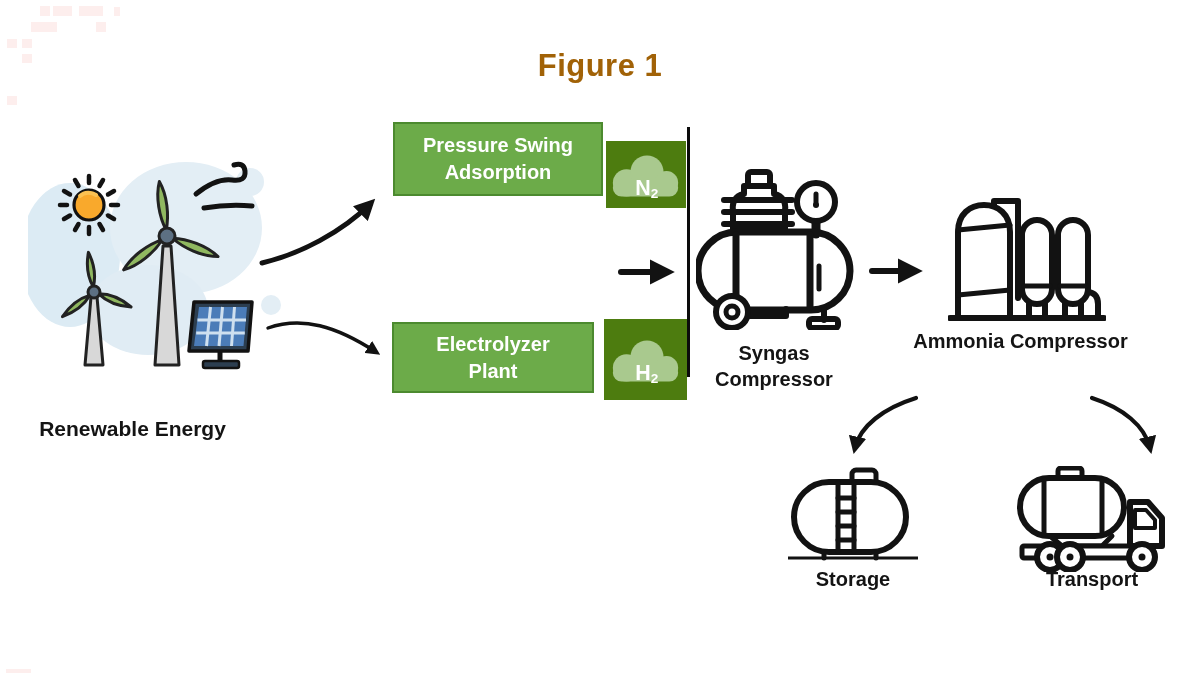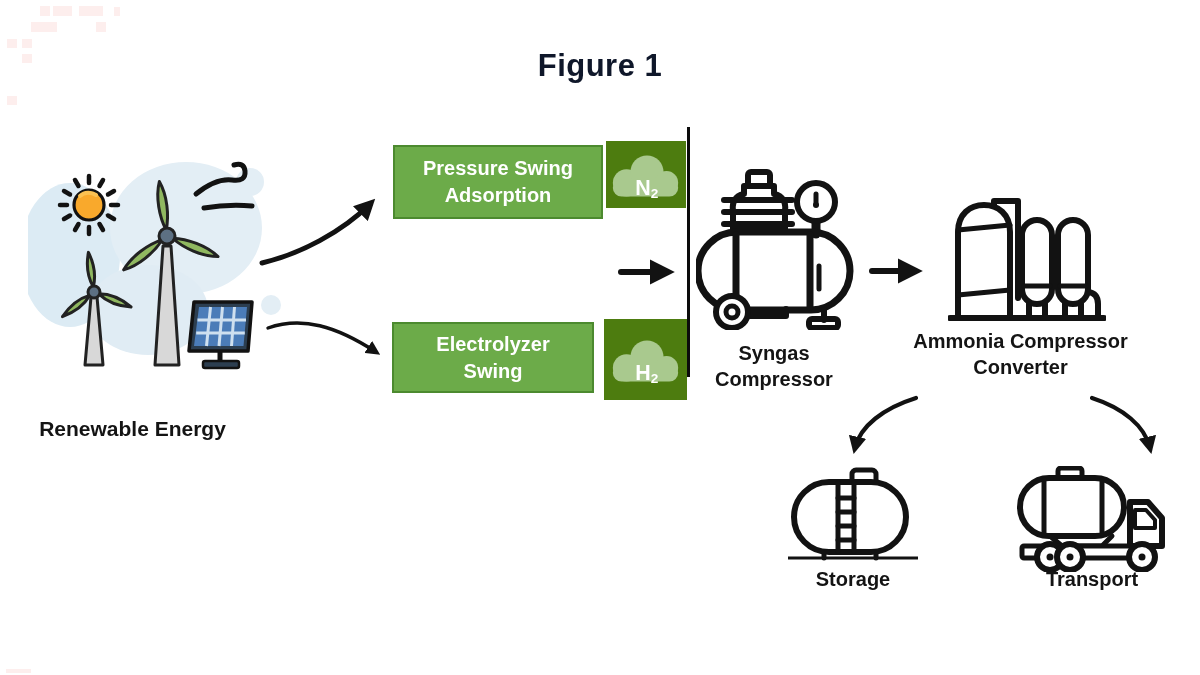--- a/index.html
+++ b/index.html
@@ -2,21 +2,21 @@
 <html><head>
 <meta charset="utf-8">
 <style>
   html,body{margin:0;padding:0;background:#fff;}
   #page{position:relative;width:1200px;height:675px;background:#ffffff;overflow:hidden;
         font-family:"Liberation Sans",sans-serif;color:#111;}
   .abs{position:absolute;}
   #figure-title{top:48px;left:0;width:1200px;text-align:center;
 
 
-    font-size:31px;font-weight:bold;letter-spacing:.5px;color:#0f172a;}
+    font-size:31px;font-weight:bold;letter-spacing:.5px;color:#a16207;}
   .green-box{background:#6cab49;border:2px solid #4c8a2f;box-sizing:border-box;
     display:flex;flex-direction:column;align-items:center;justify-content:center;
     color:#fff;font-size:20px;font-weight:bold;text-align:center;line-height:27px;}
   .node-label{font-size:20px;font-weight:bold;text-align:center;line-height:26px;color:#141414;}
   .cloud-wrap{background:#4d7c0f;display:flex;align-items:center;justify-content:center;}
   #divider{left:687px;top:127px;width:3px;height:250px;background:#0c0c0c;}
   .artifact{background:#fdeeed;}
   svg{display:block;}
   .icon-stroke{stroke:#121212;fill:none;}
 </style>
@@ -101,28 +101,28 @@
         <line x1="194.5" y1="157" x2="191" y2="196"></line>
         <line x1="206.5" y1="157" x2="203.5" y2="196"></line>
         <line x1="169.5" y1="170" x2="218" y2="170"></line>
         <line x1="168.2" y1="183" x2="216.8" y2="183"></line>
       </g>
     </g>
   </svg>
 
   <div class="abs node-label" style="left:20px;top:408px;width:225px;font-size:21px;margin-top:8px;">Renewable Energy</div>
 
-  <div class="abs green-box" style="left:393px;top:145px;width:210px;height:74px;">
+  <div class="abs green-box" style="left:393px;top:122px;width:210px;height:74px;">
     <span>Pressure Swing</span>
     <span>Adsorption</span>
   </div>
 
   <div class="abs green-box" style="left:392px;top:322px;width:202px;height:71px;">
     <span>Electrolyzer</span>
-    <span>Swing</span>
+    <span>Plant</span>
   </div>
 
   <div class="abs cloud-wrap" style="left:606px;top:141px;width:80px;height:67px;">
     <svg width="78" height="60" viewBox="0 0 80 60">
       <g fill="#a9c98e">
         <circle cx="20" cy="38" r="14"></circle>
           <circle cx="41" cy="27" r="17"></circle>
           <circle cx="61" cy="38" r="12"></circle>
         <rect x="6" y="34" width="67" height="18" rx="9"></rect>
       </g>
@@ -188,21 +188,20 @@
       <line x1="133" y1="104" x2="133" y2="120" stroke-width="6"></line>
       <rect x="74" y="22" width="30" height="84" rx="15" stroke-width="6" fill="#fff"></rect>
       <line x1="76" y1="88" x2="102" y2="88" stroke-width="5"></line>
       <rect x="110" y="22" width="30" height="84" rx="15" stroke-width="6" fill="#fff"></rect>
       <line x1="112" y1="88" x2="138" y2="88" stroke-width="5"></line>
       <line x1="2" y1="120" x2="156" y2="120" stroke-width="6"></line>
     </g>
   </svg>
   <div class="abs node-label" style="left:908px;top:328px;width:225px;">
     <span style="display:block">Ammonia Compressor</span>
-    <span style="display:block">Converter</span>
   </div>
 
   <svg class="abs" style="left:788px;top:466px;" width="130" height="96" viewBox="0 0 130 96">
     <g class="icon-stroke" stroke-linecap="round" stroke-linejoin="round">
       <rect x="64" y="4" width="24" height="14" rx="4" stroke-width="5"></rect>
       <line x1="36" y1="84" x2="36" y2="92" stroke-width="5"></line>
       <line x1="88" y1="84" x2="88" y2="92" stroke-width="5"></line>
       <rect x="6" y="16" width="112" height="70" rx="35" stroke-width="6" fill="#fff"></rect>
       <line x1="50" y1="17" x2="50" y2="85" stroke-width="5"></line>
       <line x1="66" y1="17" x2="66" y2="85" stroke-width="5"></line>

